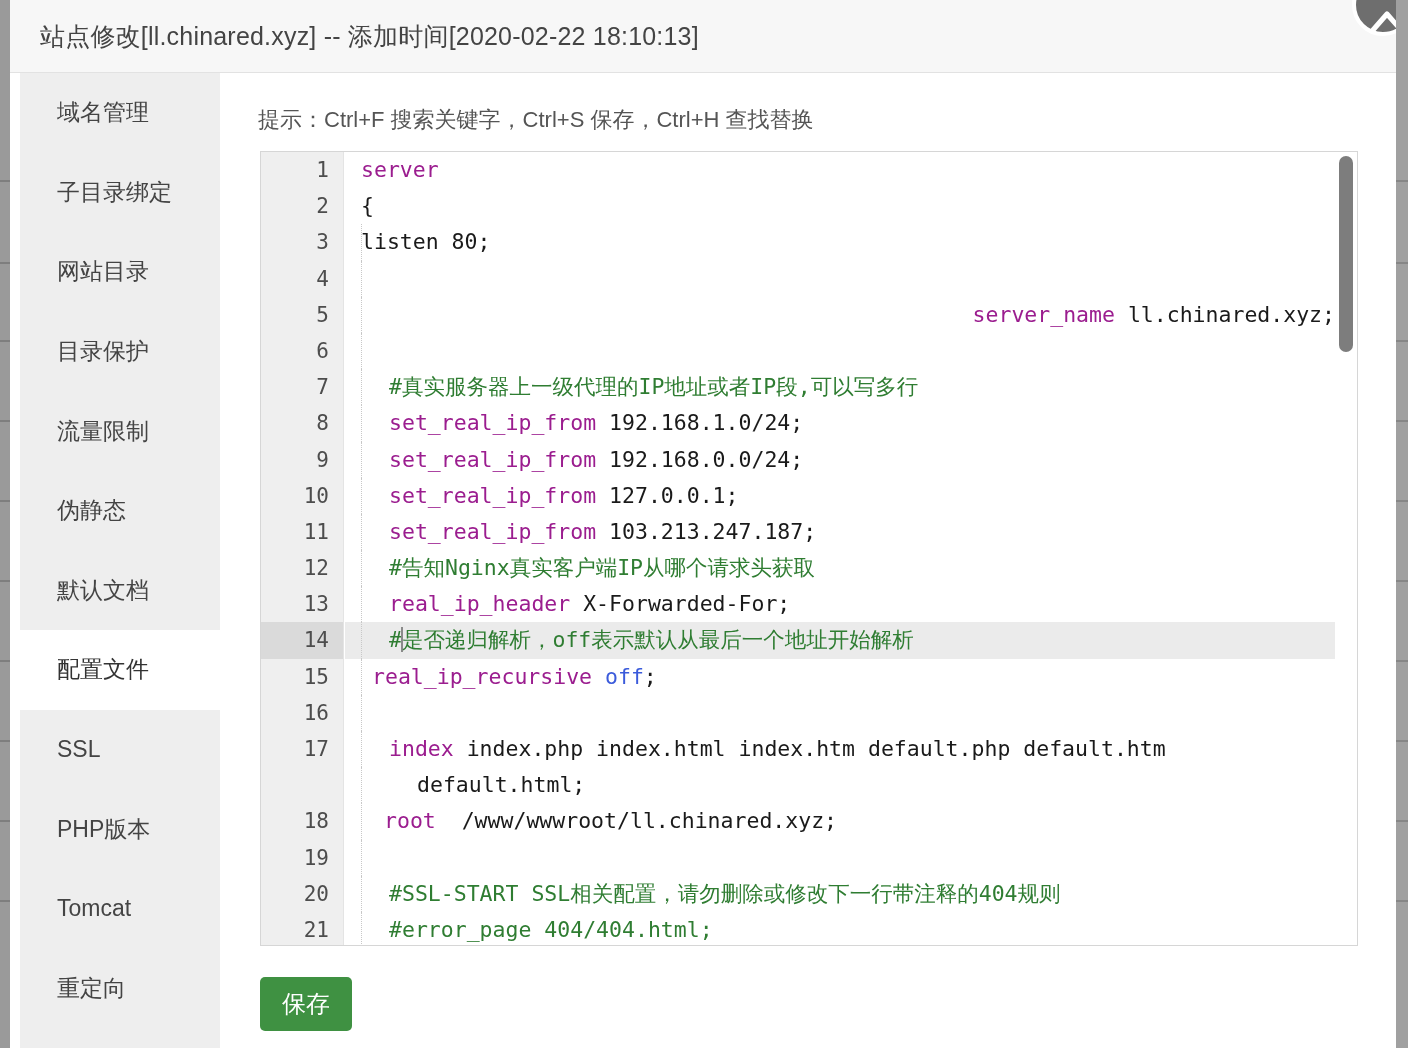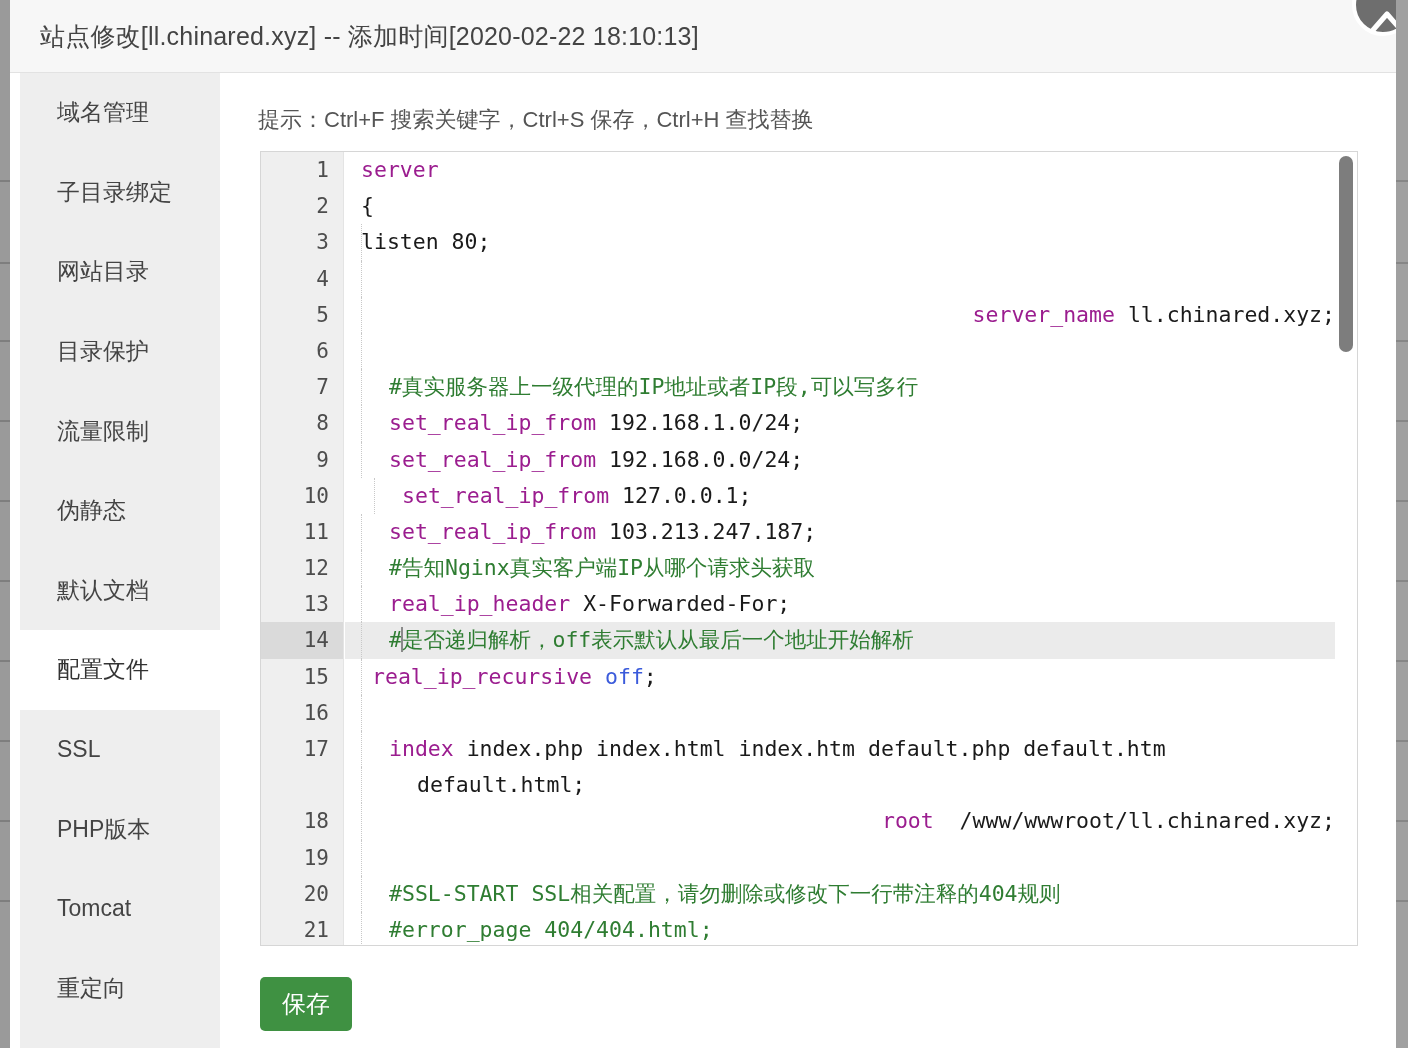--- a/index.html
+++ b/index.html
@@ -349,30 +349,30 @@
         <div id="code-area">
             <div class="code-line" style="padding-left: 16px;"><span class="kw">server</span></div>
             <div class="code-line" style="padding-left: 16px;"><span>{</span></div>
             <div class="code-line" style=""><span class="ind"></span><span>listen</span><span> 80;</span></div>
             <div class="code-line" style="padding-left: 44px;"><span class="ind"></span>&nbsp;</div>
             <div class="code-line" style="padding-left: 68px; text-align: right;"><span class="ind"></span><span class="kw">server_name</span><span> ll.chinared.xyz;</span></div>
             <div class="code-line" style="padding-left: 44px;"><span class="ind"></span>&nbsp;</div>
             <div class="code-line" style="padding-left: 44px;"><span class="ind"></span><span class="cmt">#真实服务器上一级代理的IP地址或者IP段,可以写多行</span></div>
             <div class="code-line" style="padding-left: 44px;"><span class="ind"></span><span class="kw">set_real_ip_from</span><span> 192.168.1.0/24;</span></div>
             <div class="code-line" style="padding-left: 44px;"><span class="ind"></span><span class="kw">set_real_ip_from</span><span> 192.168.0.0/24;</span></div>
-            <div class="code-line" style="padding-left: 44px; margin-left: 13px;"><span class="ind"></span><span class="kw">set_real_ip_from</span><span> 127.0.0.1;</span></div>
+            <div class="code-line" style="padding-left: 44px;"><span class="ind"></span><span class="kw">set_real_ip_from</span><span> 127.0.0.1;</span></div>
             <div class="code-line" style="padding-left: 44px;"><span class="ind"></span><span class="kw">set_real_ip_from</span><span> 103.213.247.187;</span></div>
             <div class="code-line" style="padding-left: 44px;"><span class="ind"></span><span class="cmt">#告知Nginx真实客户端IP从哪个请求头获取</span></div>
             <div class="code-line" style="padding-left: 44px;"><span class="ind"></span><span class="kw">real_ip_header</span><span> X-Forwarded-For;</span></div>
             <div class="code-line active" style="padding-left: 44px;"><span class="ind"></span><span class="cmt">#</span><span class="cursor"></span><span class="cmt">是否递归解析，off表示默认从最后一个地址开始解析</span></div>
             <div class="code-line" style="padding-left: 27px;"><span class="ind"></span><span class="kw">real_ip_recursive</span><span> </span><span class="val">off</span><span>;</span></div>
             <div class="code-line" style="padding-left: 44px;"><span class="ind"></span>&nbsp;</div>
             <div class="code-line" style="padding-left: 44px;"><span class="ind"></span><span class="kw">index</span><span> index.php index.html index.htm default.php default.htm</span></div>
             <div class="code-line" style="padding-left: 72px;"><span class="ind"></span><span>default.html;</span></div>
-            <div class="code-line" style="padding-left: 56px; text-align: right;"><span class="ind"></span><span class="kw">root</span><span>  /www/wwwroot/ll.chinared.xyz;</span></div>
+            <div class="code-line" style="padding-left: 39px;"><span class="ind"></span><span class="kw">root</span><span>  /www/wwwroot/ll.chinared.xyz;</span></div>
             <div class="code-line" style="padding-left: 44px;"><span class="ind"></span>&nbsp;</div>
             <div class="code-line" style="padding-left: 44px;"><span class="ind"></span><span class="cmt">#SSL-START SSL相关配置，请勿删除或修改下一行带注释的404规则</span></div>
             <div class="code-line" style="padding-left: 44px;"><span class="ind"></span><span class="cmt">#error_page 404/404.html;</span></div>
           </div>
         <div id="editor-scrollbar">
           <div id="editor-scroll-track"></div>
           <div id="editor-scroll-thumb" style="height: 196px;"></div>
         </div>
       </div>
 

